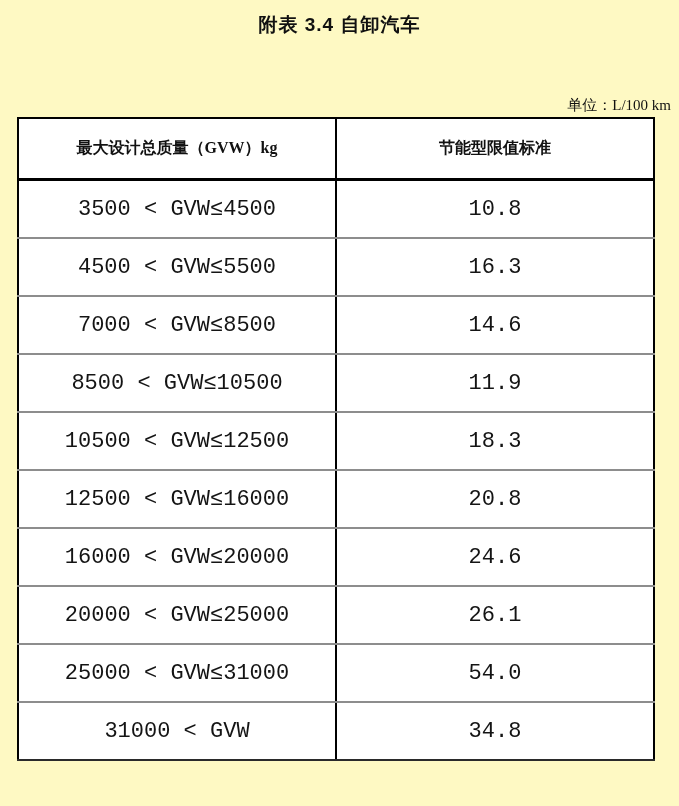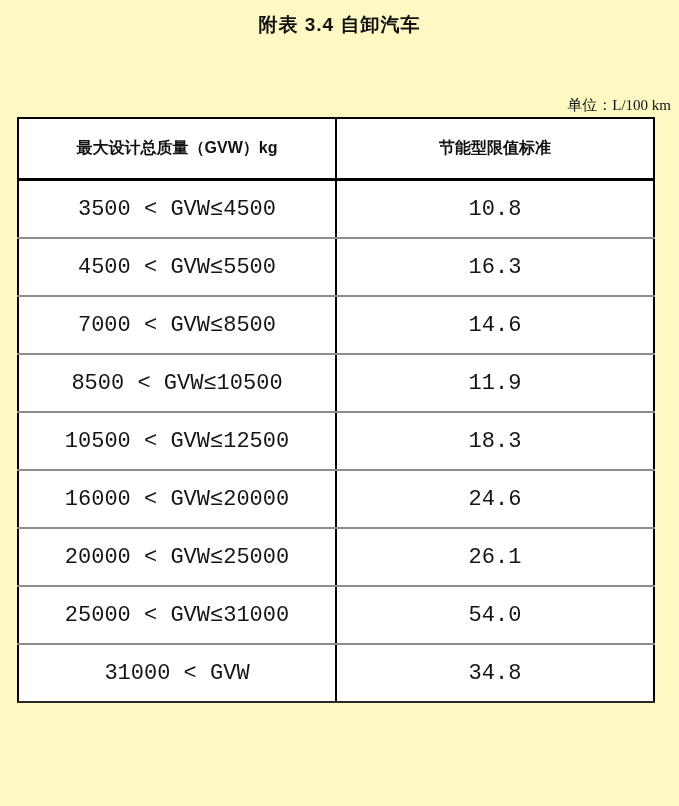--- a/index.html
+++ b/index.html
@@ -51,20 +51,21 @@
     vertical-align: middle;
     background: #ffffff;
   }
   table.limits th {
     height: 57px;
     font-size: 16px;
     font-weight: bold;
     color: #111;
     border: 2px solid #000;
     border-bottom: 3px solid #000;
+    font-family: Liberation Serif, serif;
   }
   table.limits td {
     height: 54px;
     font-size: 22px;
     font-family: Liberation Mono, monospace;
     color: #141414;
     border-left: 2px solid #000;
     border-right: 2px solid #000;
     border-top: 2px solid #8d8d8d;
     border-bottom: 2px solid #8d8d8d;
@@ -104,20 +105,24 @@
       </tr>
         <tr>
         <td>8500 &lt; GVW≤10500</td>
         <td>11.9</td>
       </tr>
         <tr>
         <td>10500 &lt; GVW≤12500</td>
         <td>18.3</td>
       </tr>
         <tr>
+        <td>12500 &lt; GVW≤16000</td>
+        <td>20.8</td>
+      </tr>
+        <tr>
         <td>16000 &lt; GVW≤20000</td>
         <td>24.6</td>
       </tr>
         <tr>
         <td>20000 &lt; GVW≤25000</td>
         <td>26.1</td>
       </tr>
         <tr>
         <td>25000 &lt; GVW≤31000</td>
         <td>54.0</td>

